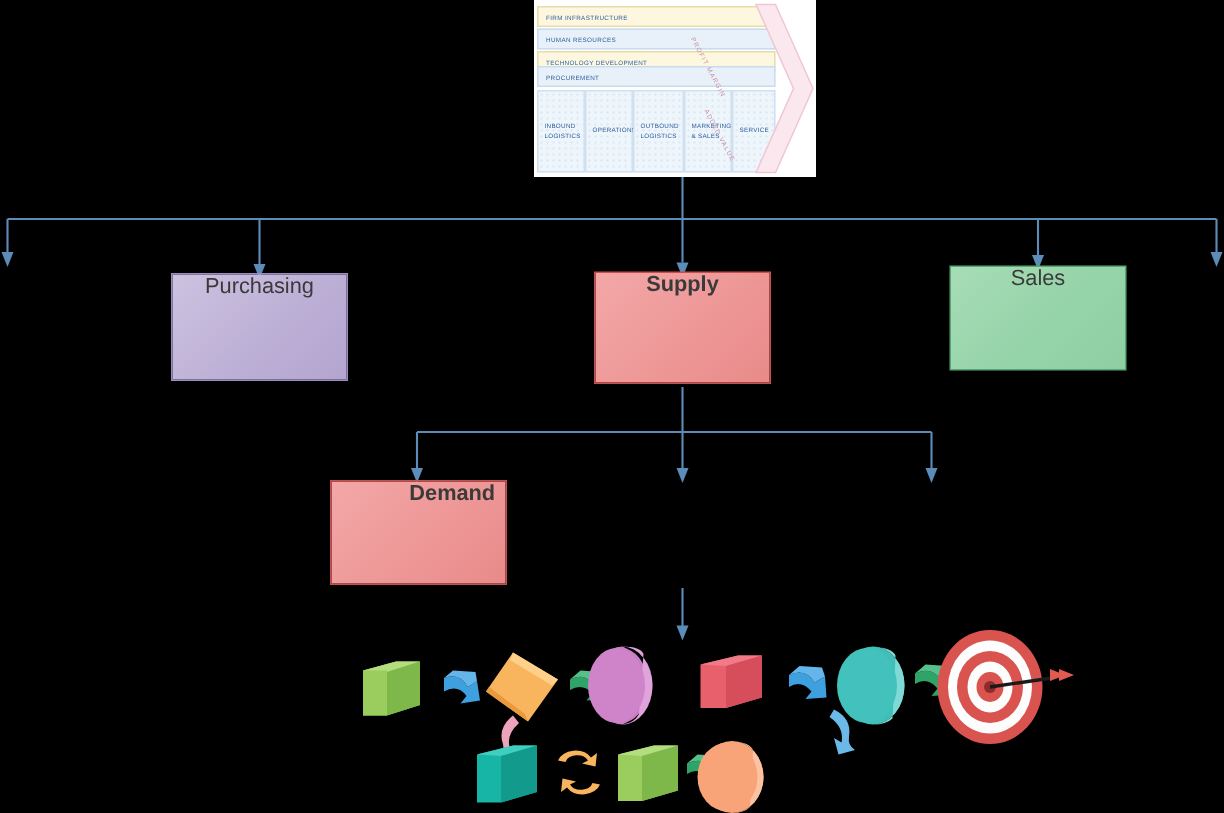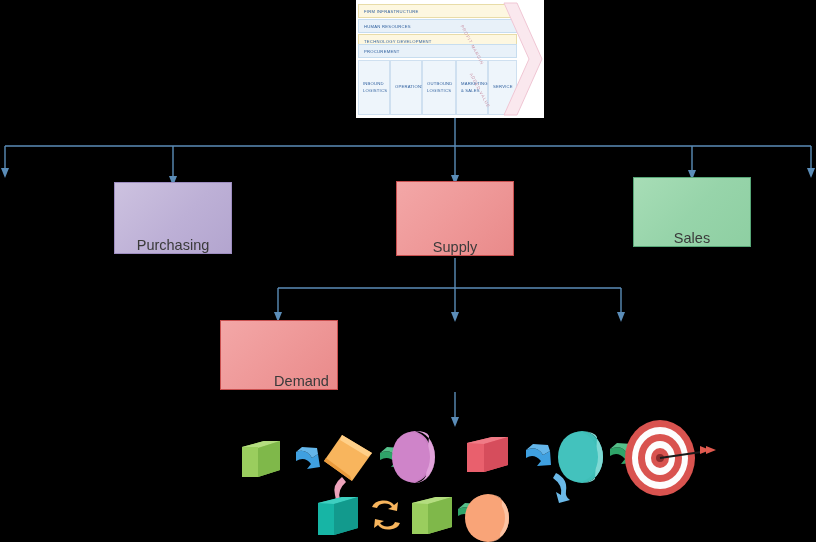--- a/index.html
+++ b/index.html
@@ -26,24 +26,24 @@
   .chev{position:absolute;left:0;top:0;width:188px;height:118px;}
   .chev-lab{position:absolute;color:#c98fa3;font-size:4.3px;letter-spacing:.8px;white-space:nowrap;}
   #chev-top{left:108px;top:24px;transform:rotate(62deg);transform-origin:0 0;}
   #chev-bot{left:117px;top:72px;transform:rotate(62deg);transform-origin:0 0;}
 
   
   .conn{position:absolute;left:0;top:0;width:816px;height:542px;pointer-events:none;}
 
   
   .box{position:absolute;box-sizing:border-box;border:1.5px solid;
-       display:flex;align-items:flex-end;justify-content:center;
+       display:flex;align-items:flex-start;justify-content:center;
        color:#3a3a3a;font-size:14.5px;}
   .box.purple{background:linear-gradient(135deg,#cdc2e0 0%,#bdb0d6 55%,#b3a5cf 100%);border-color:#9d8cc0;}
-  .box.red{background:linear-gradient(135deg,#f3a7a7 0%,#ef9a9a 45%,#e98a8a 100%);border-color:#c94f4f;}
+  .box.red{background:linear-gradient(135deg,#f3a7a7 0%,#ef9a9a 45%,#e98a8a 100%);border-color:#c94f4f;font-weight:bold;}
   .box.green{background:linear-gradient(135deg,#a7ddb6 0%,#97d4aa 50%,#8ecfa2 100%);border-color:#57a777;}
 
   
   .ico{position:absolute;}
 </style>
 </head>
 <body>
 
 <div id="stage">
 

